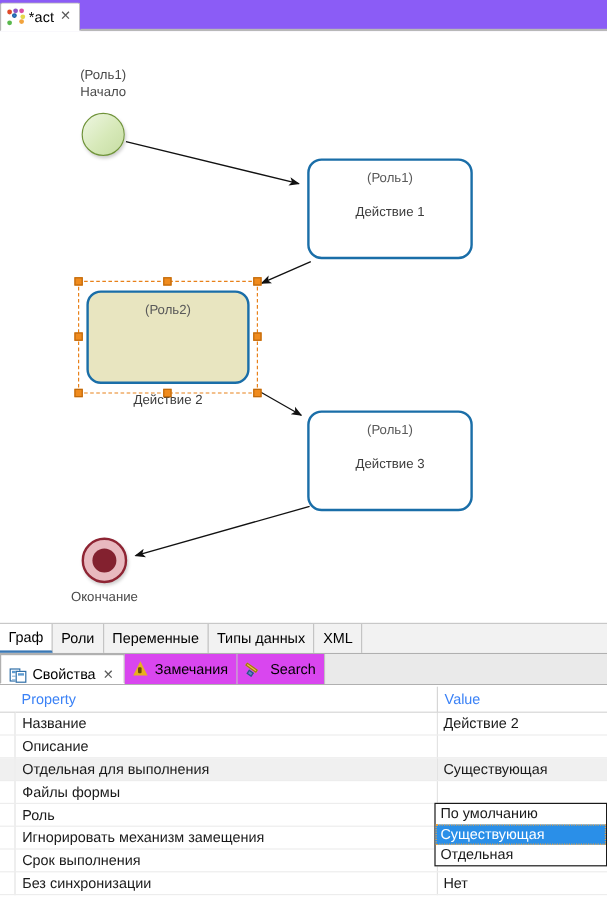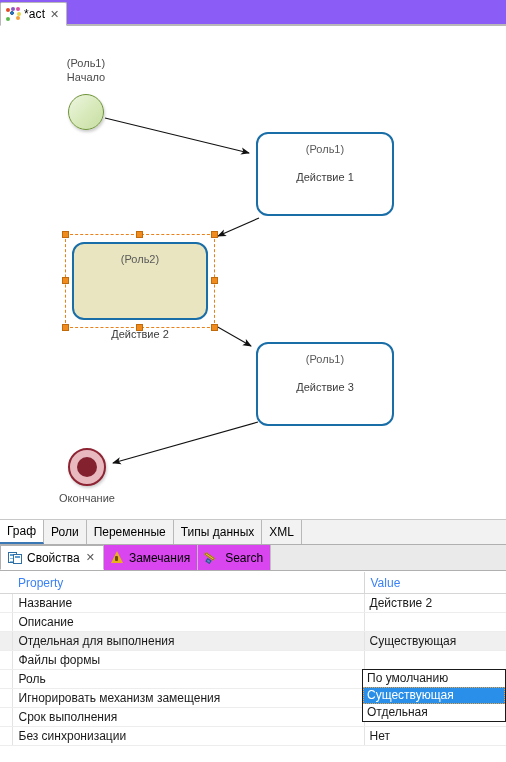--- a/index.html
+++ b/index.html
@@ -210,20 +210,21 @@
     color: #000;
     border-right: 1px solid #c0c0c0;
     box-sizing: border-box;
     background: #d946ef;
   }
   .view-tab.active {
     background: #ffffff;
     border-top: 1px solid #b0b0b0;
     border-left: 1px solid #b0b0b0;
     border-bottom: 1px solid #ffffff;
+    align-items: flex-end;
   }
   .view-tabbar-rest { flex: 1 1 auto; background: #eaeaea; }
 
   .props-icon { width: 14px; height: 13px; position: relative; flex:0 0 auto;}
   .props-icon .sq1 {
     position:absolute; left:0; top:1px; width:9px; height:11px;
     border:1px solid #2f6fa8; background:#ffffff; box-sizing:border-box;
   }
   .props-icon .sq1::before{
     content:""; position:absolute; left:1px; top:1px; right:1px; height:2px; background:#5d9bd1;

